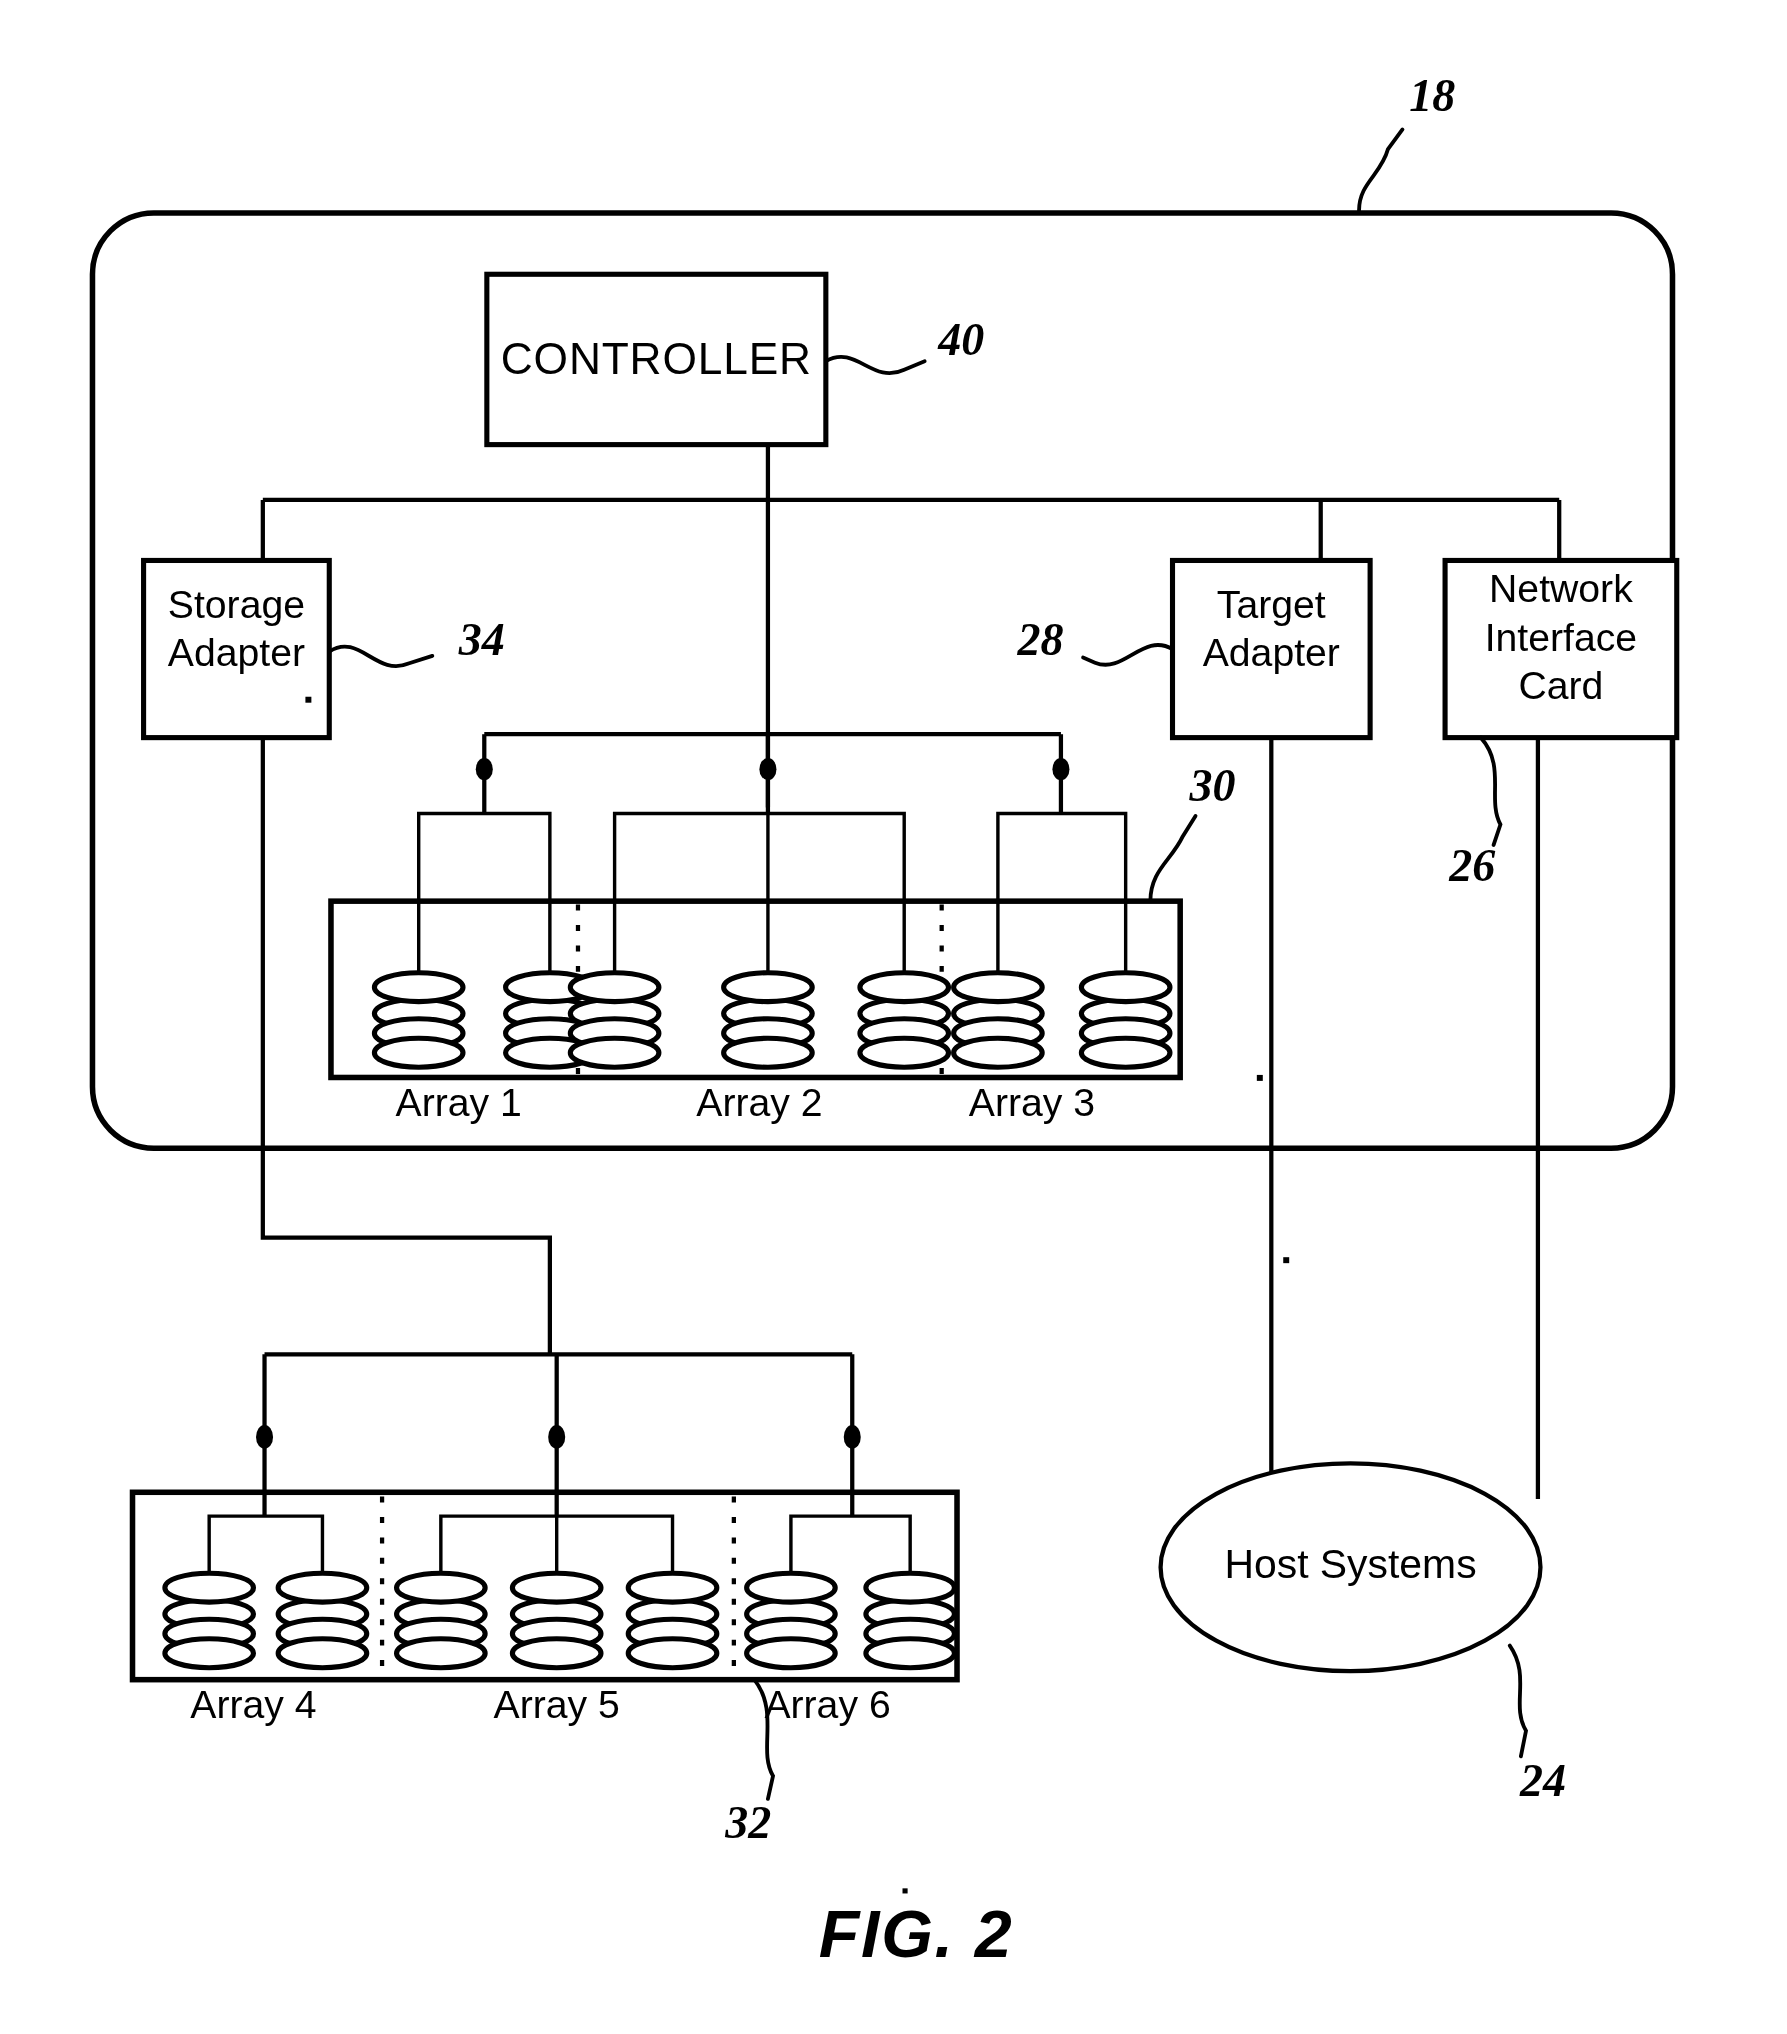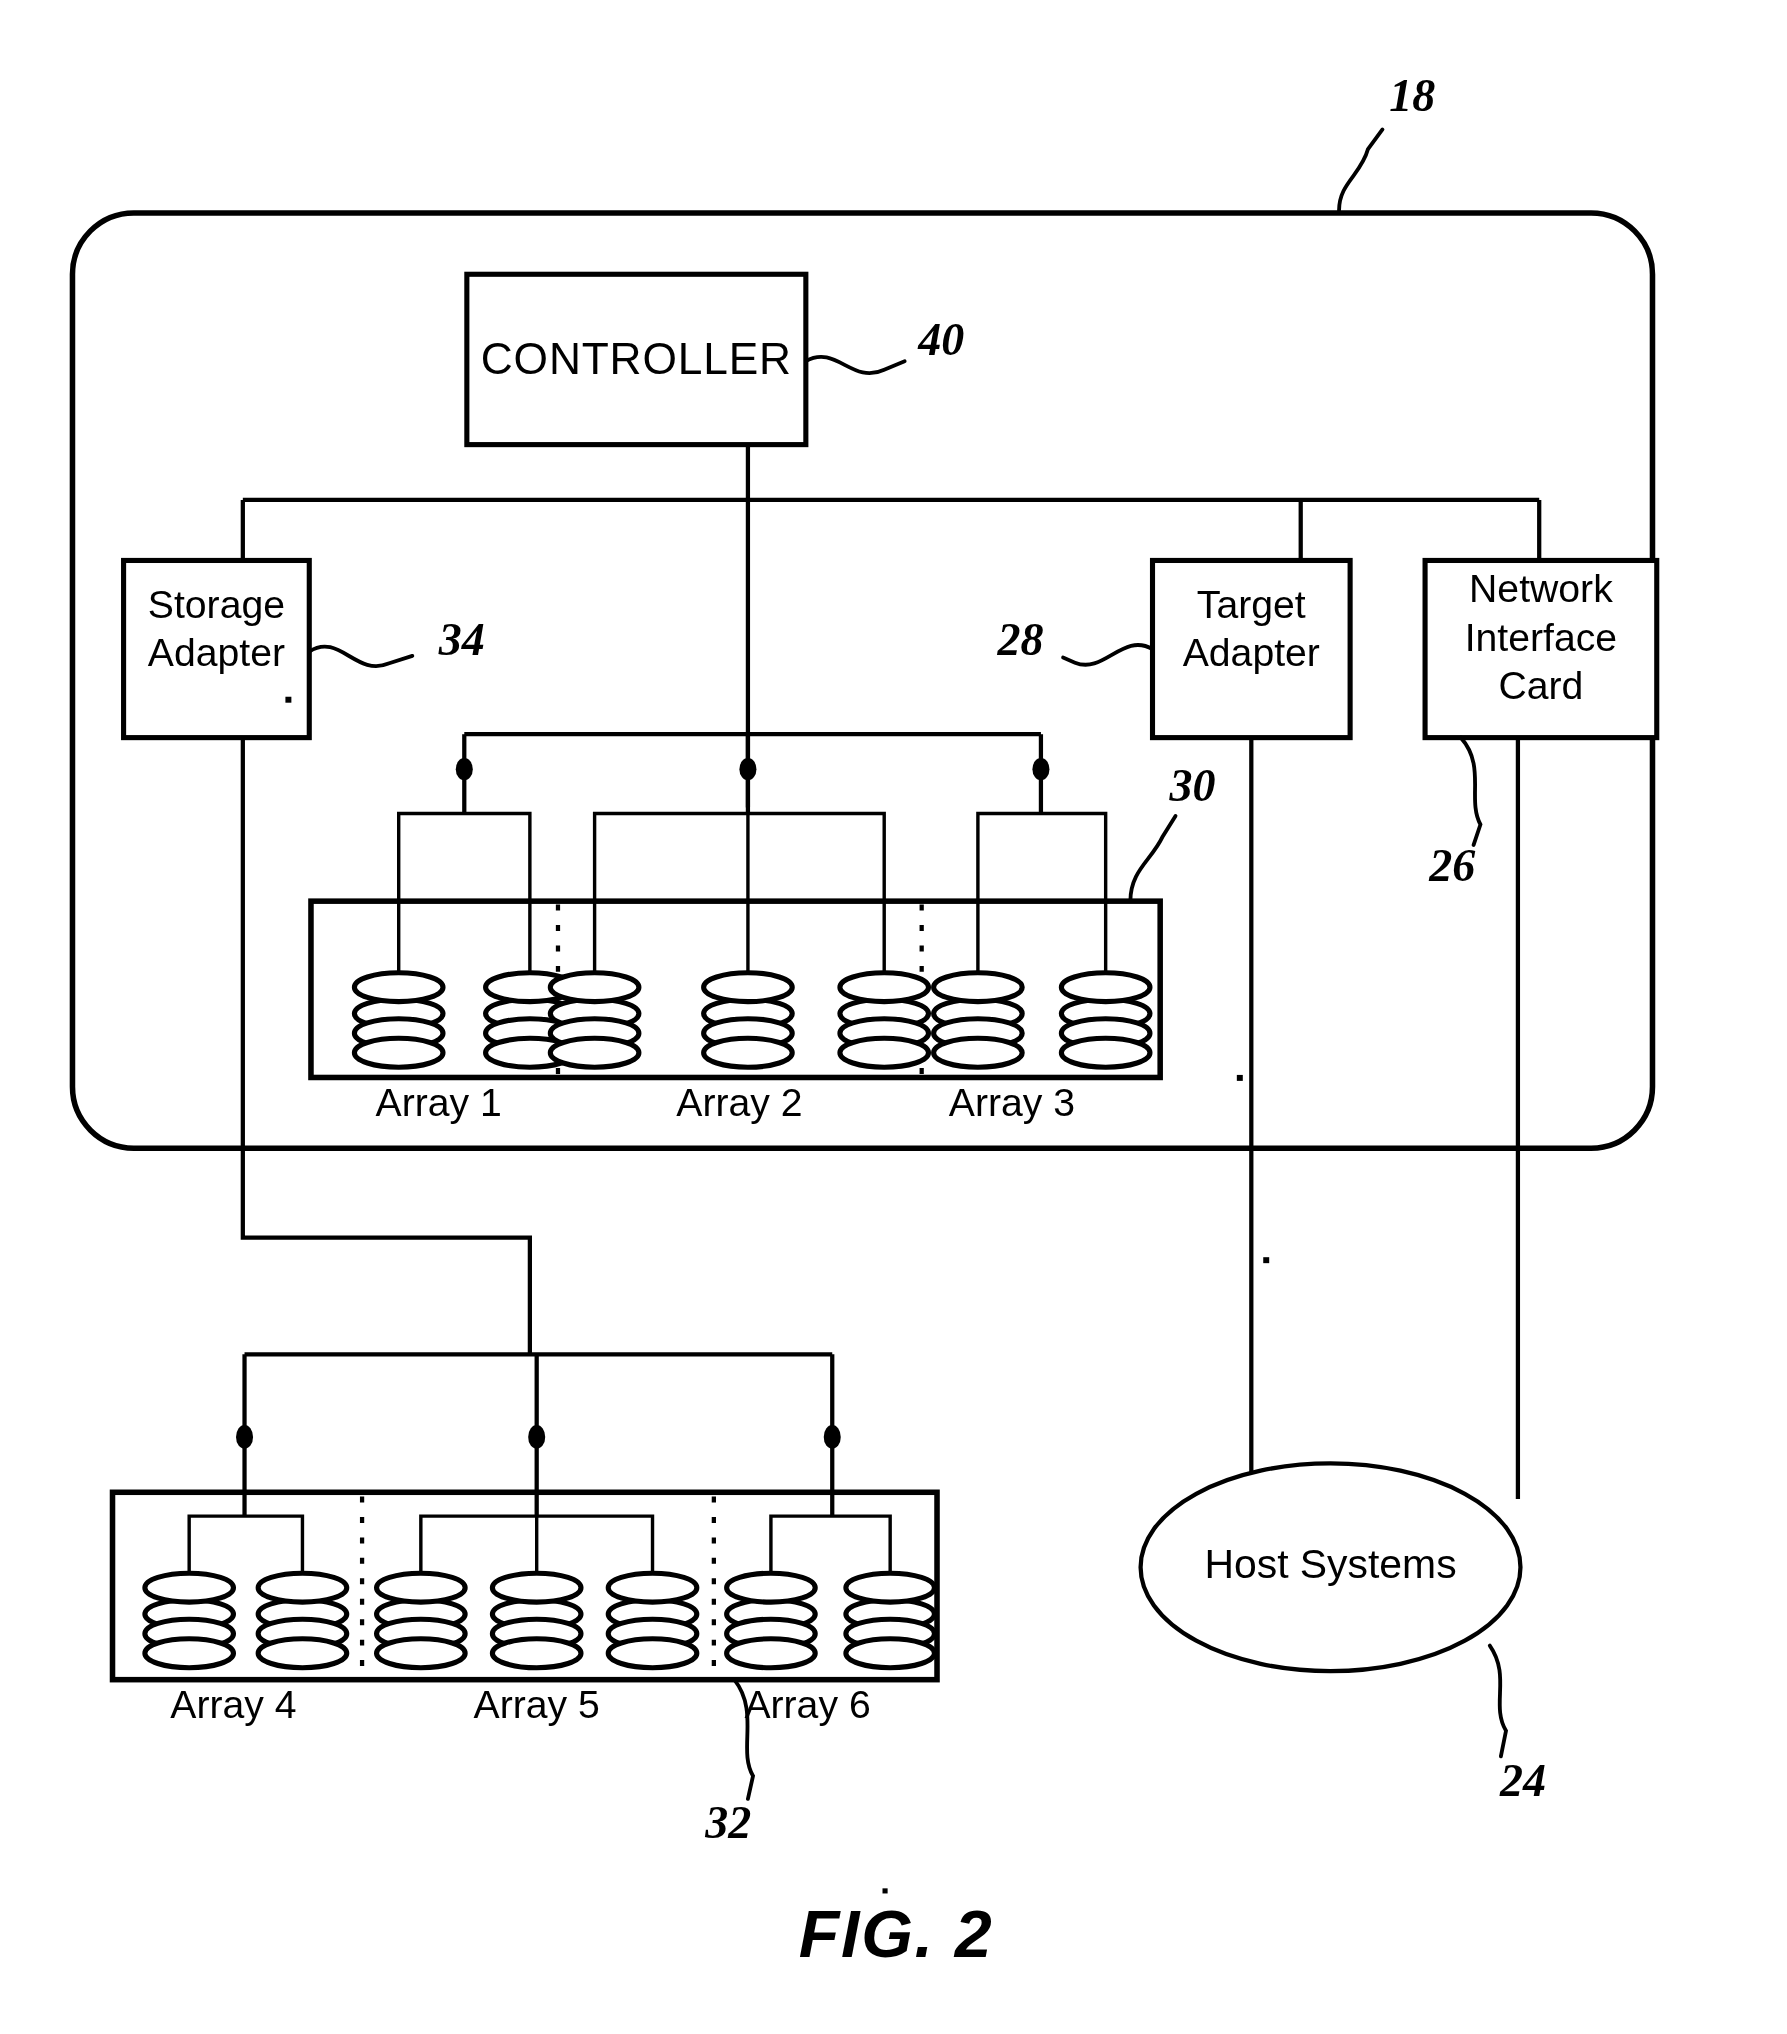--- a/index.html
+++ b/index.html
@@ -11,20 +11,21 @@
     width: 1788px;
     height: 2034px;
     font-family: "Liberation Sans", sans-serif;
     overflow: hidden;
   }
   #figure-root {
     position: relative;
     width: 1732px;
     height: 2034px;
     background: #ffffff;
+    margin-left: 20px;
   }
   svg#diagram {
     display: block;
     width: 1788px;
     height: 2034px;
   }
   .wire {
     fill: none;
     stroke: #000000;
     stroke-width: 5;

